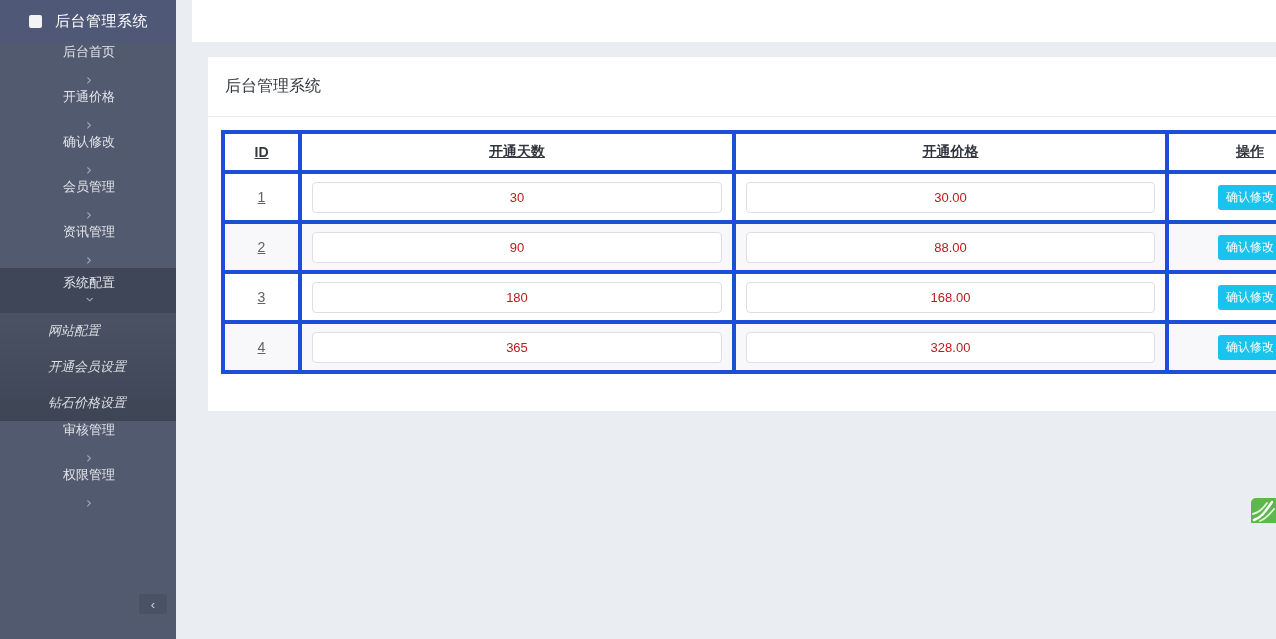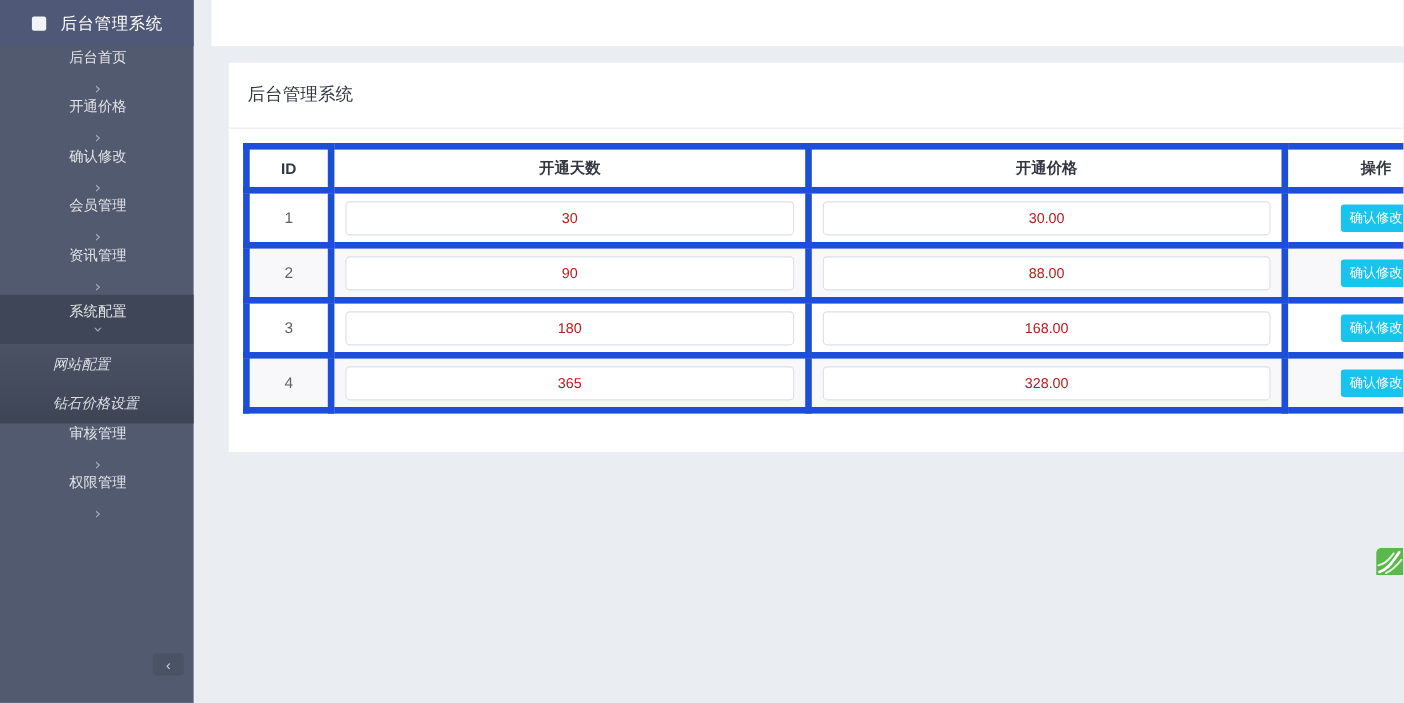--- a/index.html
+++ b/index.html
@@ -23,21 +23,21 @@
   
   .main { flex:1; display:flex; flex-direction:column; overflow:hidden; }
   .topbar { height:42px; background:#ffffff; flex:0 0 42px; }
   .content { flex:1; padding:15px 0 0 16px; overflow:hidden; }
   .card { background:#ffffff; width:1084px; min-height:354px; overflow:hidden; }
   .card-header { padding:19px 17px; border-bottom:1px solid #e7eaee; }
   .card-title { font-size:16px; color:#333740; }
   .card-body { padding:13px; }
 
   table.cfg { border-collapse:collapse; table-layout:fixed; width:1110px; }
-  .cfg th, .cfg td { border:6px solid #1d4ed8; text-align:center; vertical-align:middle; }
+  .cfg th, .cfg td { border:4px solid #1d4ed8; text-align:center; vertical-align:middle;text-decoration:underline; }
   .cfg th { height:40px; font-size:14px; color:#333740; font-weight:bold; }
   .cfg td { height:50px; font-size:14px; color:#606266; }
   .cfg tbody tr:nth-child(even) { background:#f8f8fa; }
   .col-id { width:77px; } .col-days { width:434px; } .col-price { width:433px; } .col-op { width:166px; }
   .cell-input { width:calc(100% - 20px); height:31px; border:1px solid #dcdfe5; border-radius:4px; background:#fff; text-align:center; font-size:13px; color:#b91c1c; font-family:"Liberation Sans","DejaVu Sans",sans-serif; outline:none; }
   .confirm-btn { background:#18c3ee; color:#ffffff; border:none; border-radius:3px; font-size:12px; padding:4px 8px; cursor:pointer; font-family:"Liberation Sans","DejaVu Sans",sans-serif; }
 
   .corner-badge { position:absolute; right:0; bottom:0; width:25px; height:25px; border-radius:5px 0 0 0; overflow:hidden; cursor:pointer; }
 </style>
 </head>
@@ -73,20 +73,23 @@
       </div>
 
       <div>
         <div class="nav-item group-open">
           <span>系统配置</span>
           <span class="arrow arrow-down">›</span>
         </div>
         <div class="submenu">
           <div class="sub-item">
             <span>网站配置</span>
+          </div>
+          <div class="sub-item">
+            <span>开通会员设置</span>
           </div>
           <div class="sub-item">
             <span>钻石价格设置</span>
           </div>
         </div>
       </div>
 
       <div class="nav-item">
         <span>审核管理</span>
         <span class="arrow">›</span>

